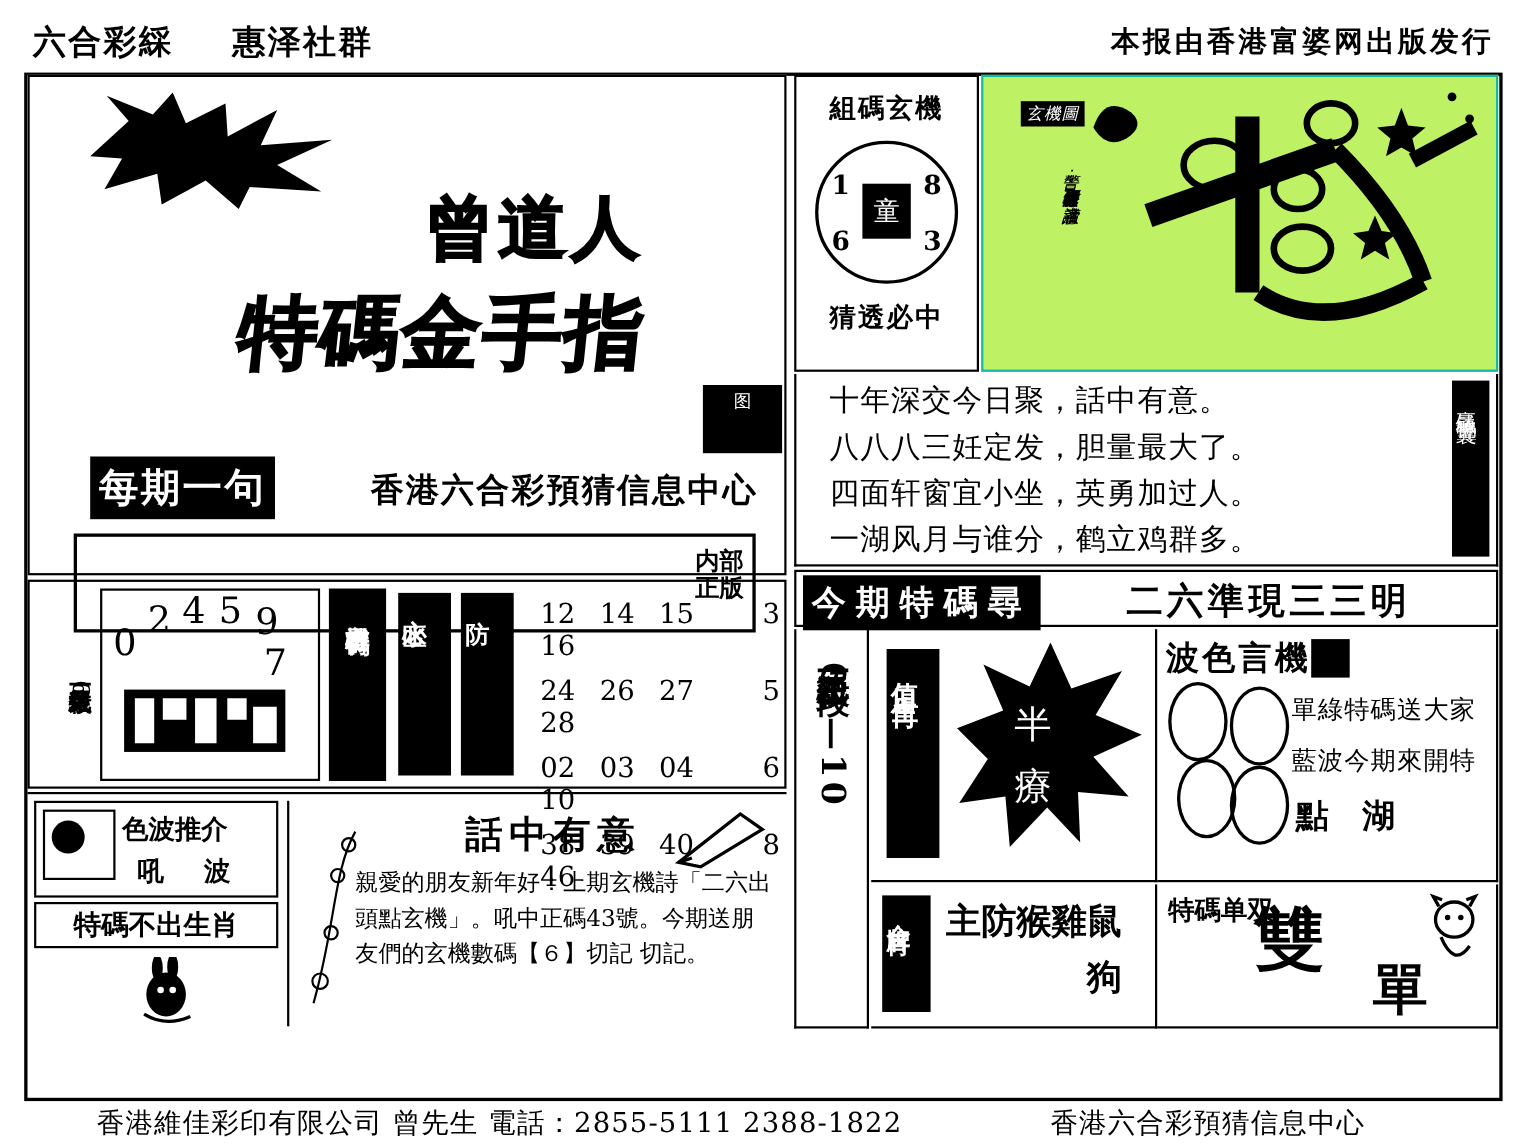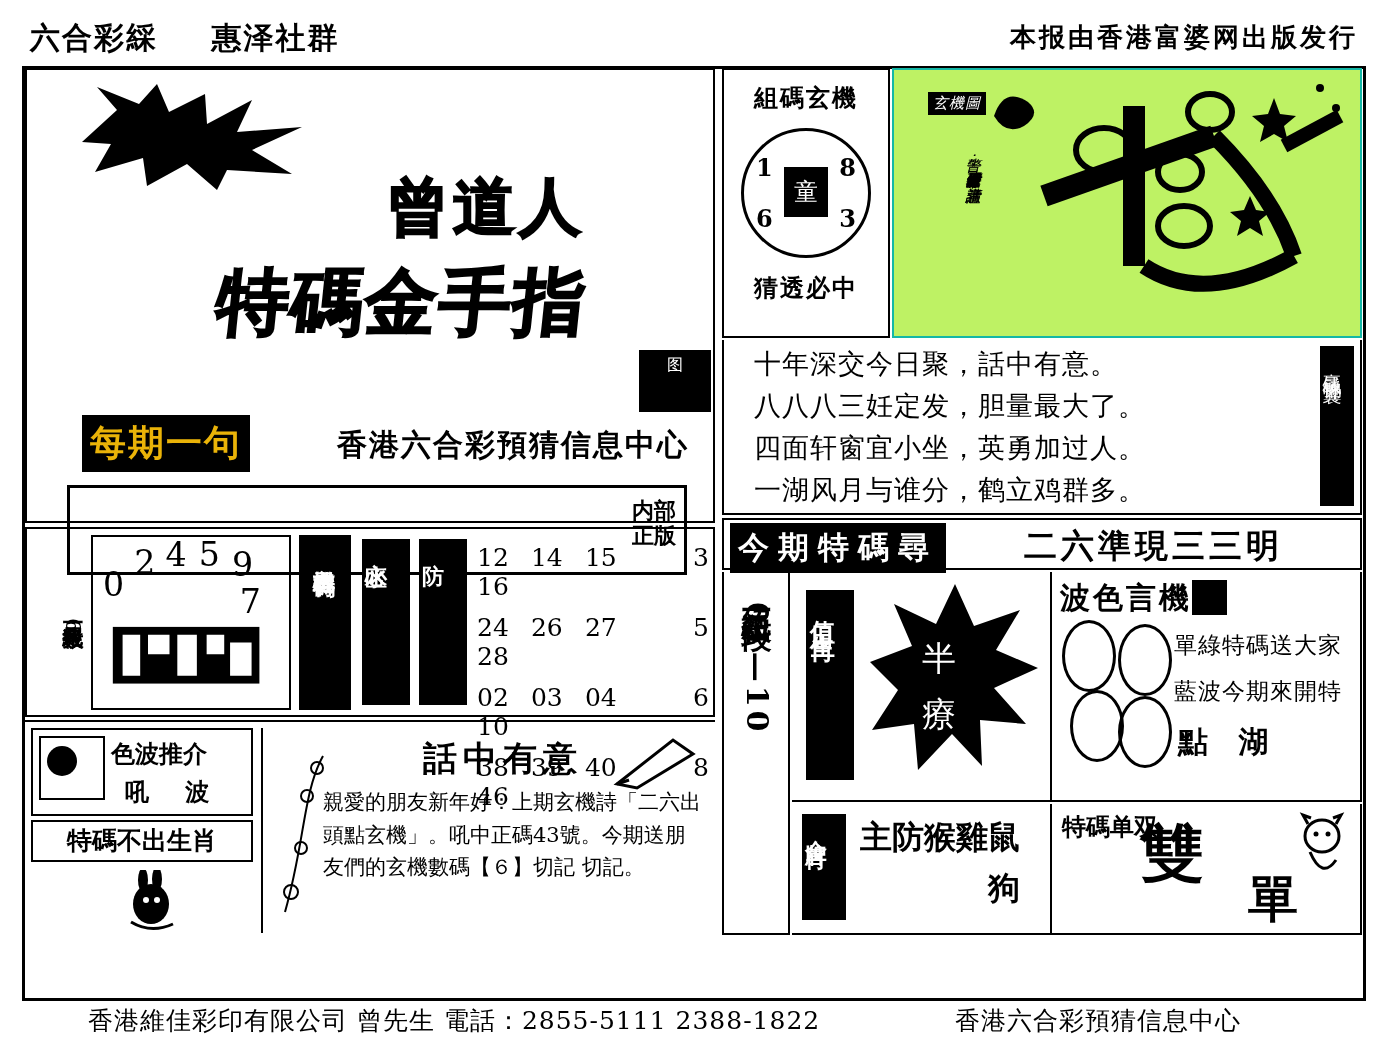--- a/index.html
+++ b/index.html
@@ -61,21 +61,21 @@
     transform:skewX(-6deg);
   }
   .stamp{
     position:absolute;left:612px;top:280px;width:72px;height:62px;
     background:#000;color:#fff;font-size:16px;line-height:1.1;
     text-align:center;padding-top:6px;box-sizing:border-box;
     font-family:"DejaVu Serif","Liberation Serif",serif;
   }
   .slogan-black{
     position:absolute;left:55px;top:345px;
-    background:#000;color:#eab308;padding:4px 8px;
+    background:#000;color:#ffffff;padding:4px 8px;
     font-size:36px;font-weight:bold;letter-spacing:2px;
     font-family:"DejaVu Serif","Liberation Serif",serif;
   }
   .center-line{
     position:absolute;left:310px;top:355px;
     font-size:30px;letter-spacing:2px;font-weight:bold;
     font-family:"DejaVu Serif","Liberation Serif",serif;
   }
   .riddle-box{
     position:absolute;left:40px;top:415px;width:620px;height:90px;
@@ -124,21 +124,21 @@
     position:absolute;left:392px;top:10px;width:48px;height:166px;
     background:#000;color:#fff;text-align:center;font-size:22px;font-weight:bold;
     font-family:"DejaVu Serif","Liberation Serif",serif;
   }
   .fang-black .v{writing-mode:vertical-rl;letter-spacing:14px;padding-top:8px;}
   .numtable{
     position:absolute;left:450px;top:8px;width:232px;
     font-size:25px;font-family:"DejaVu Serif","Liberation Serif",serif;
   }
   .numtable .row{display:flex;justify-content:space-between;padding:6px 0;}
-  .numtable .nums span{display:inline-block;width:46px;text-align:left;}
+  .numtable .nums span{display:inline-block;width:46px;text-align:right;}
   .numtable .tail{width:36px;text-align:right;}
 
   
   .lowleft{
     position:absolute;left:25px;top:720px;width:690px;height:215px;
     border-top:2px solid #000;box-sizing:border-box;
   }
   .color-rec{
     position:absolute;left:6px;top:6px;width:222px;height:88px;
     border:2px solid #000;box-sizing:border-box;

